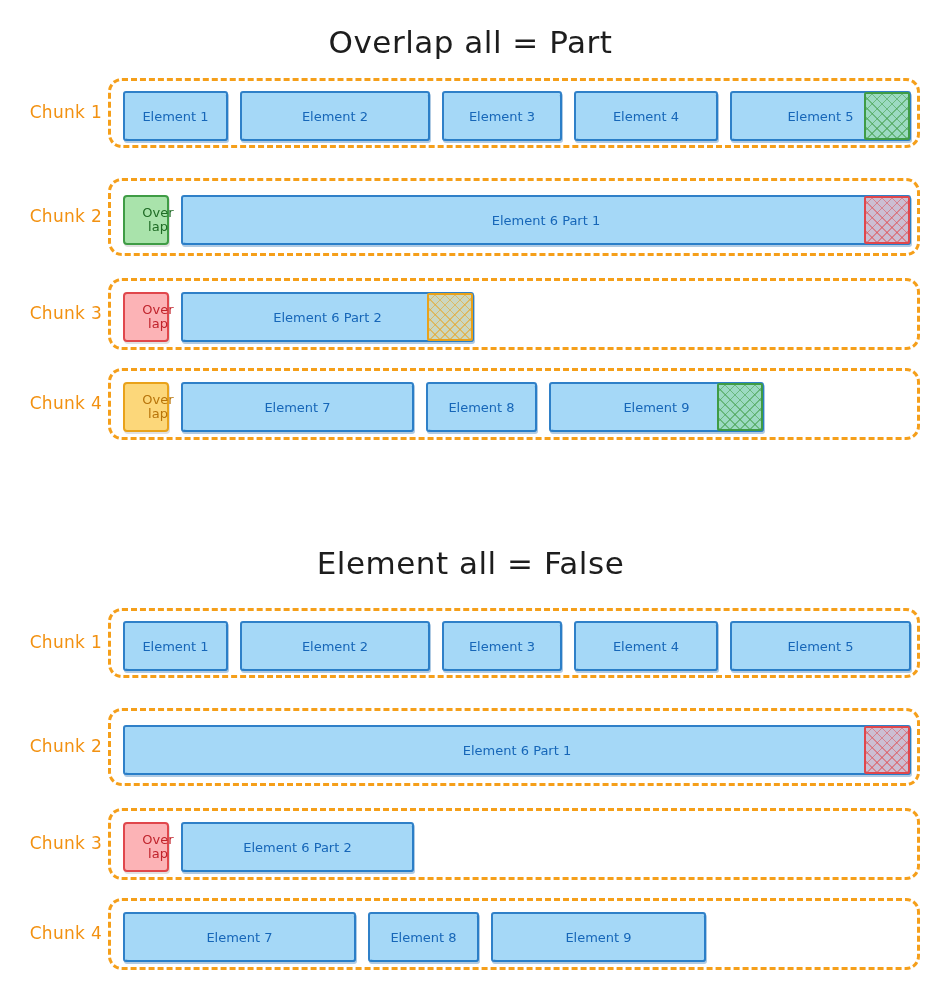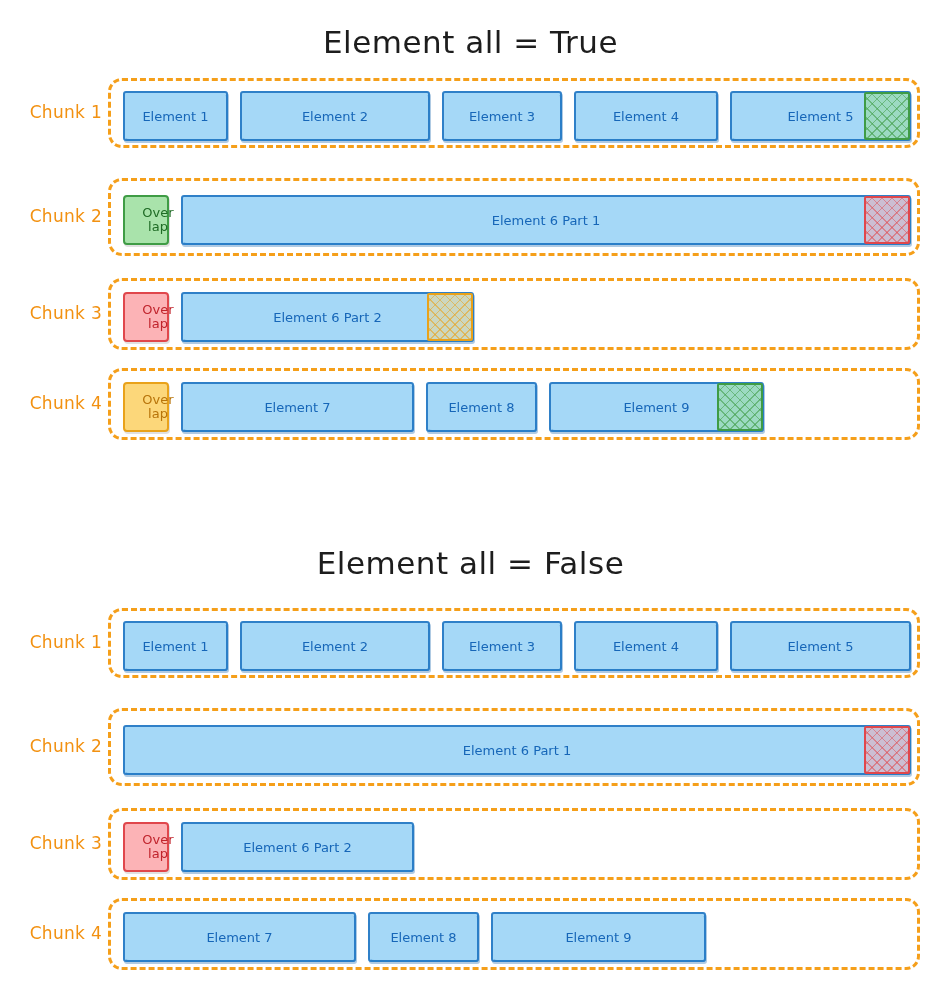--- a/index.html
+++ b/index.html
@@ -129,21 +129,21 @@
     background-color: rgba(252,216,124,0.45);
     background-image:
       repeating-linear-gradient(45deg,  rgba(233,162,26,.55) 0 1px, transparent 1px 7px),
       repeating-linear-gradient(-45deg, rgba(233,162,26,.55) 0 1px, transparent 1px 7px);
   }
 </style>
 </head>
 <body>
 
 <div id="diagram-root">
-    <div class="section-title" id="title-true" style="top: 24px;">Element all = True</div>
+    <div class="section-title" id="title-true" style="top: 24px;">Overlap all = Part</div>
     <div class="chunk-row" style="top: 78px; height: 70px;">
       <div class="chunk-label" style="top: 24px;">Chunk 1</div>
       <div class="chunk-box" style="top: 0px; height: 70px;">
         <div class="track">
           <div class="elem" style="left: 0px; width: 105px; top: 10px; height: 50px;">
             <span class="lbl">Element 1</span>
           </div>
           <div class="elem" style="left: 117px; width: 190px; top: 10px; height: 50px;">
             <span class="lbl">Element 2</span>
           </div>

